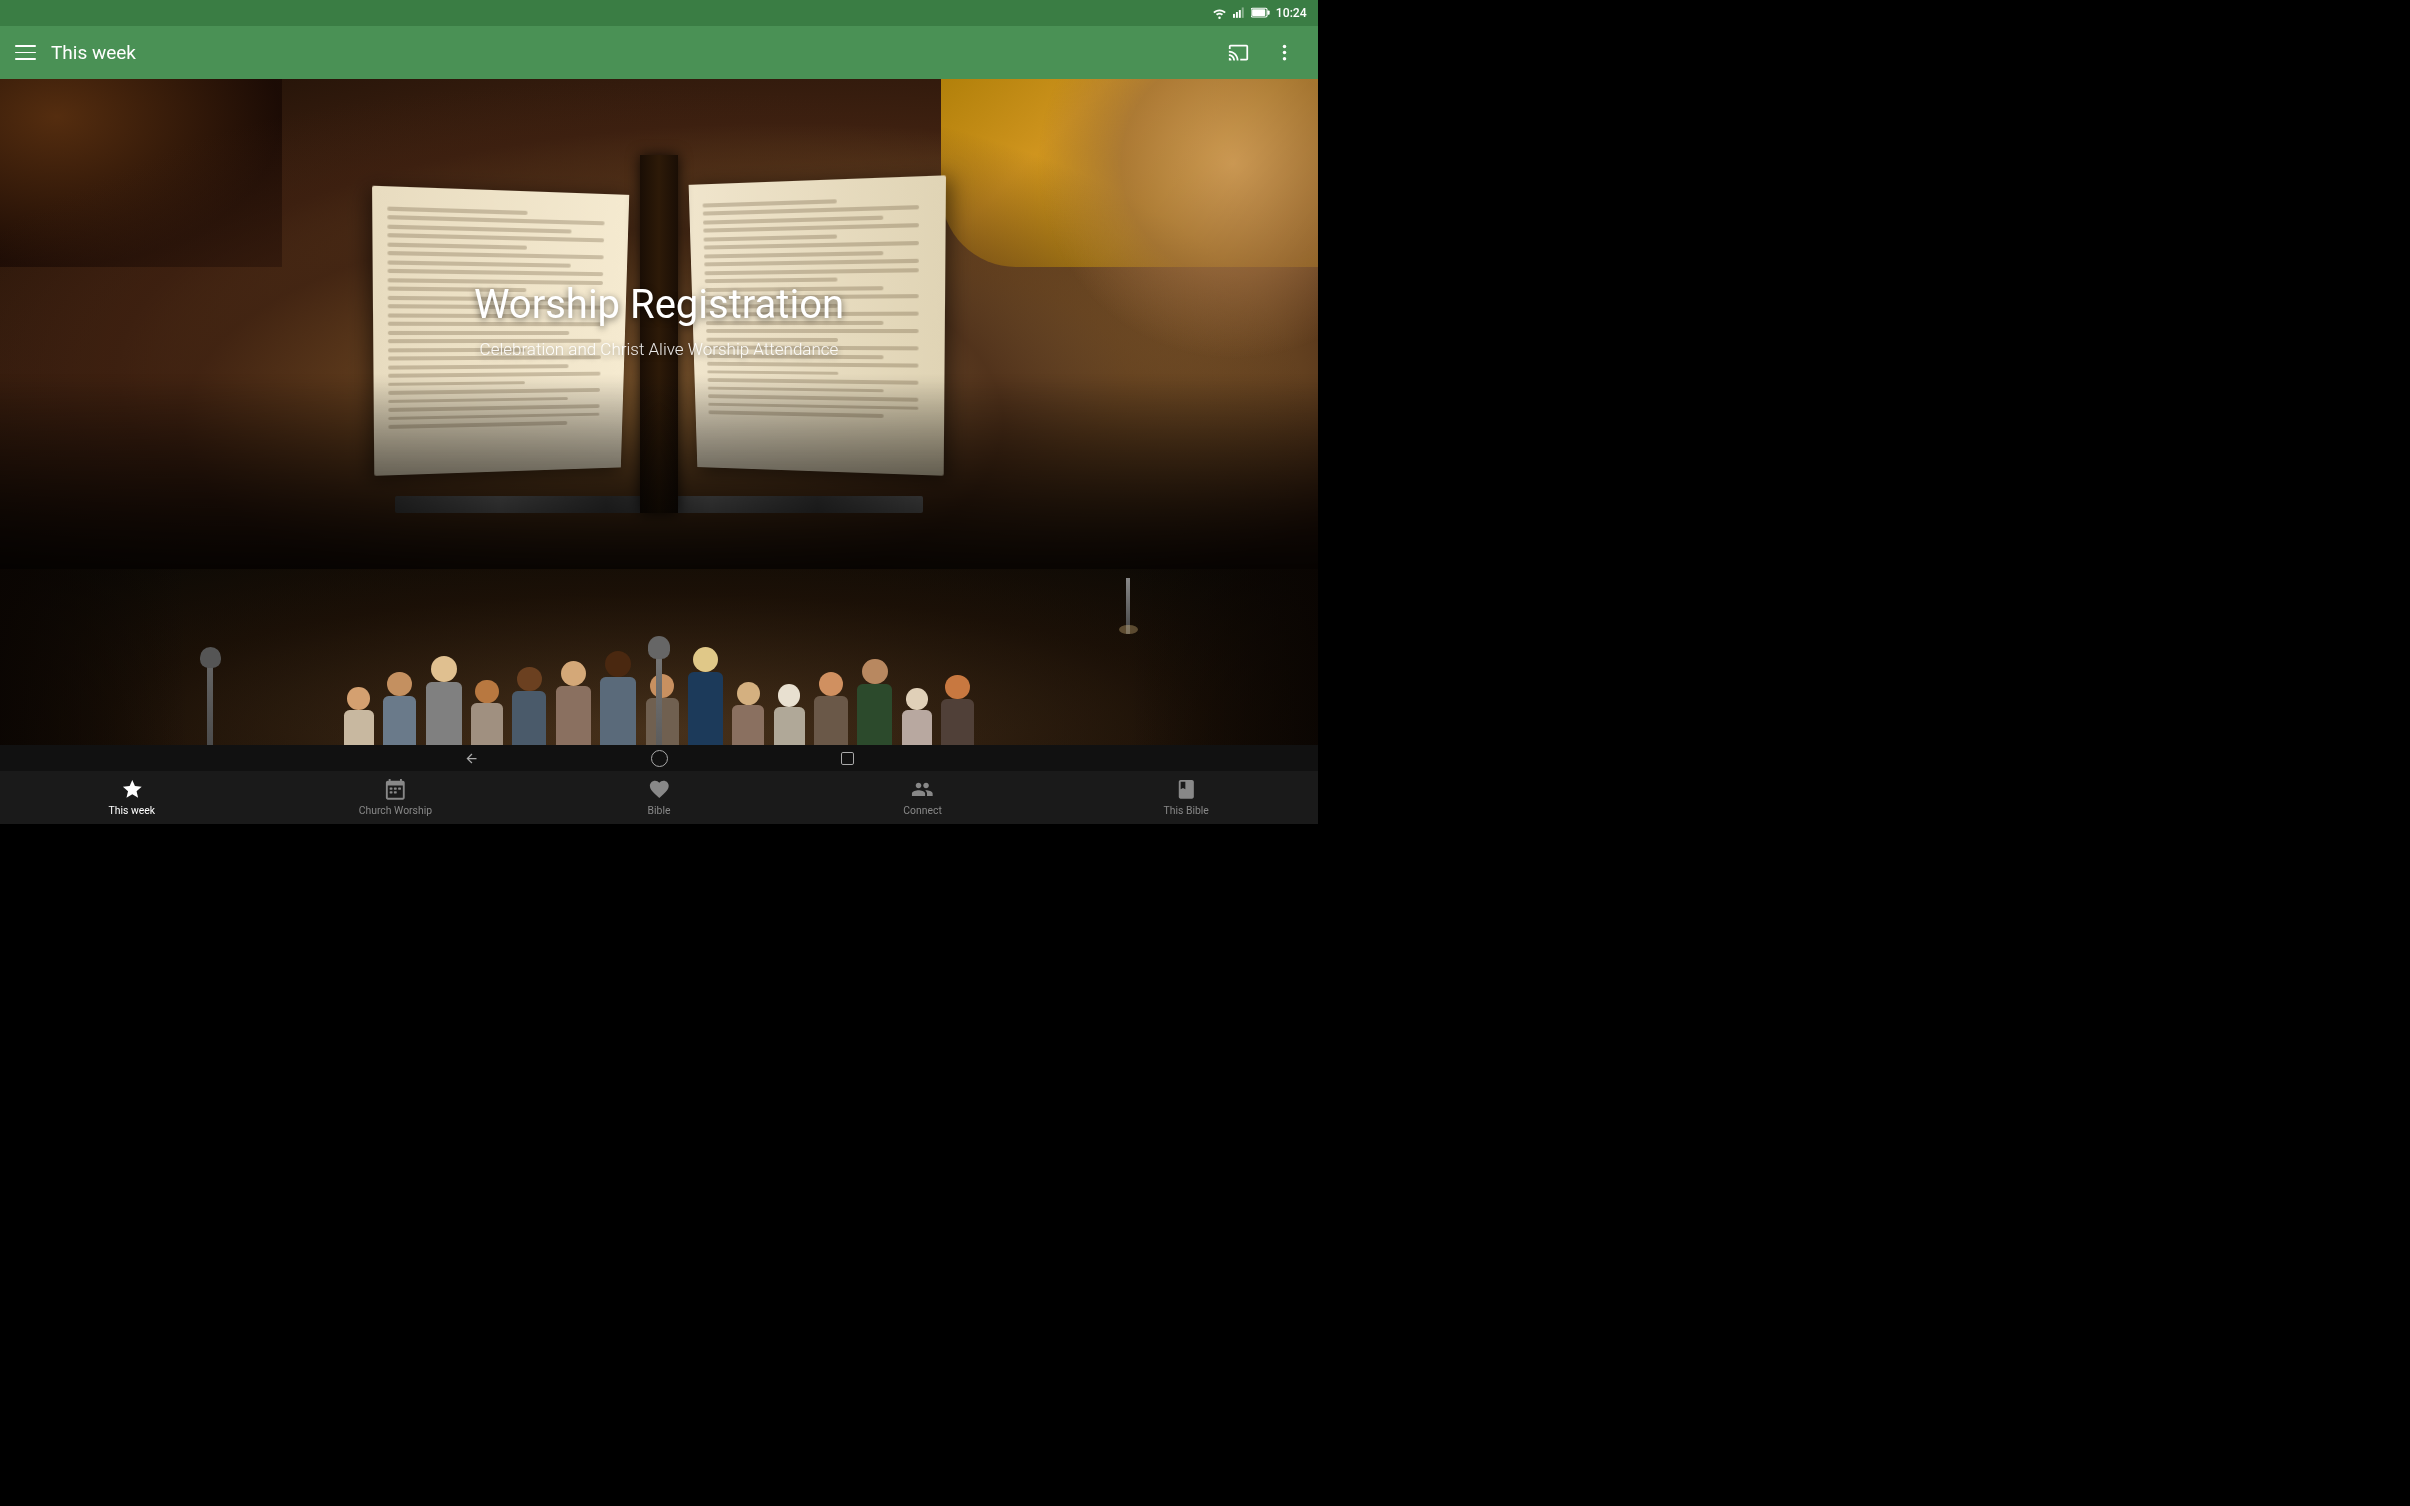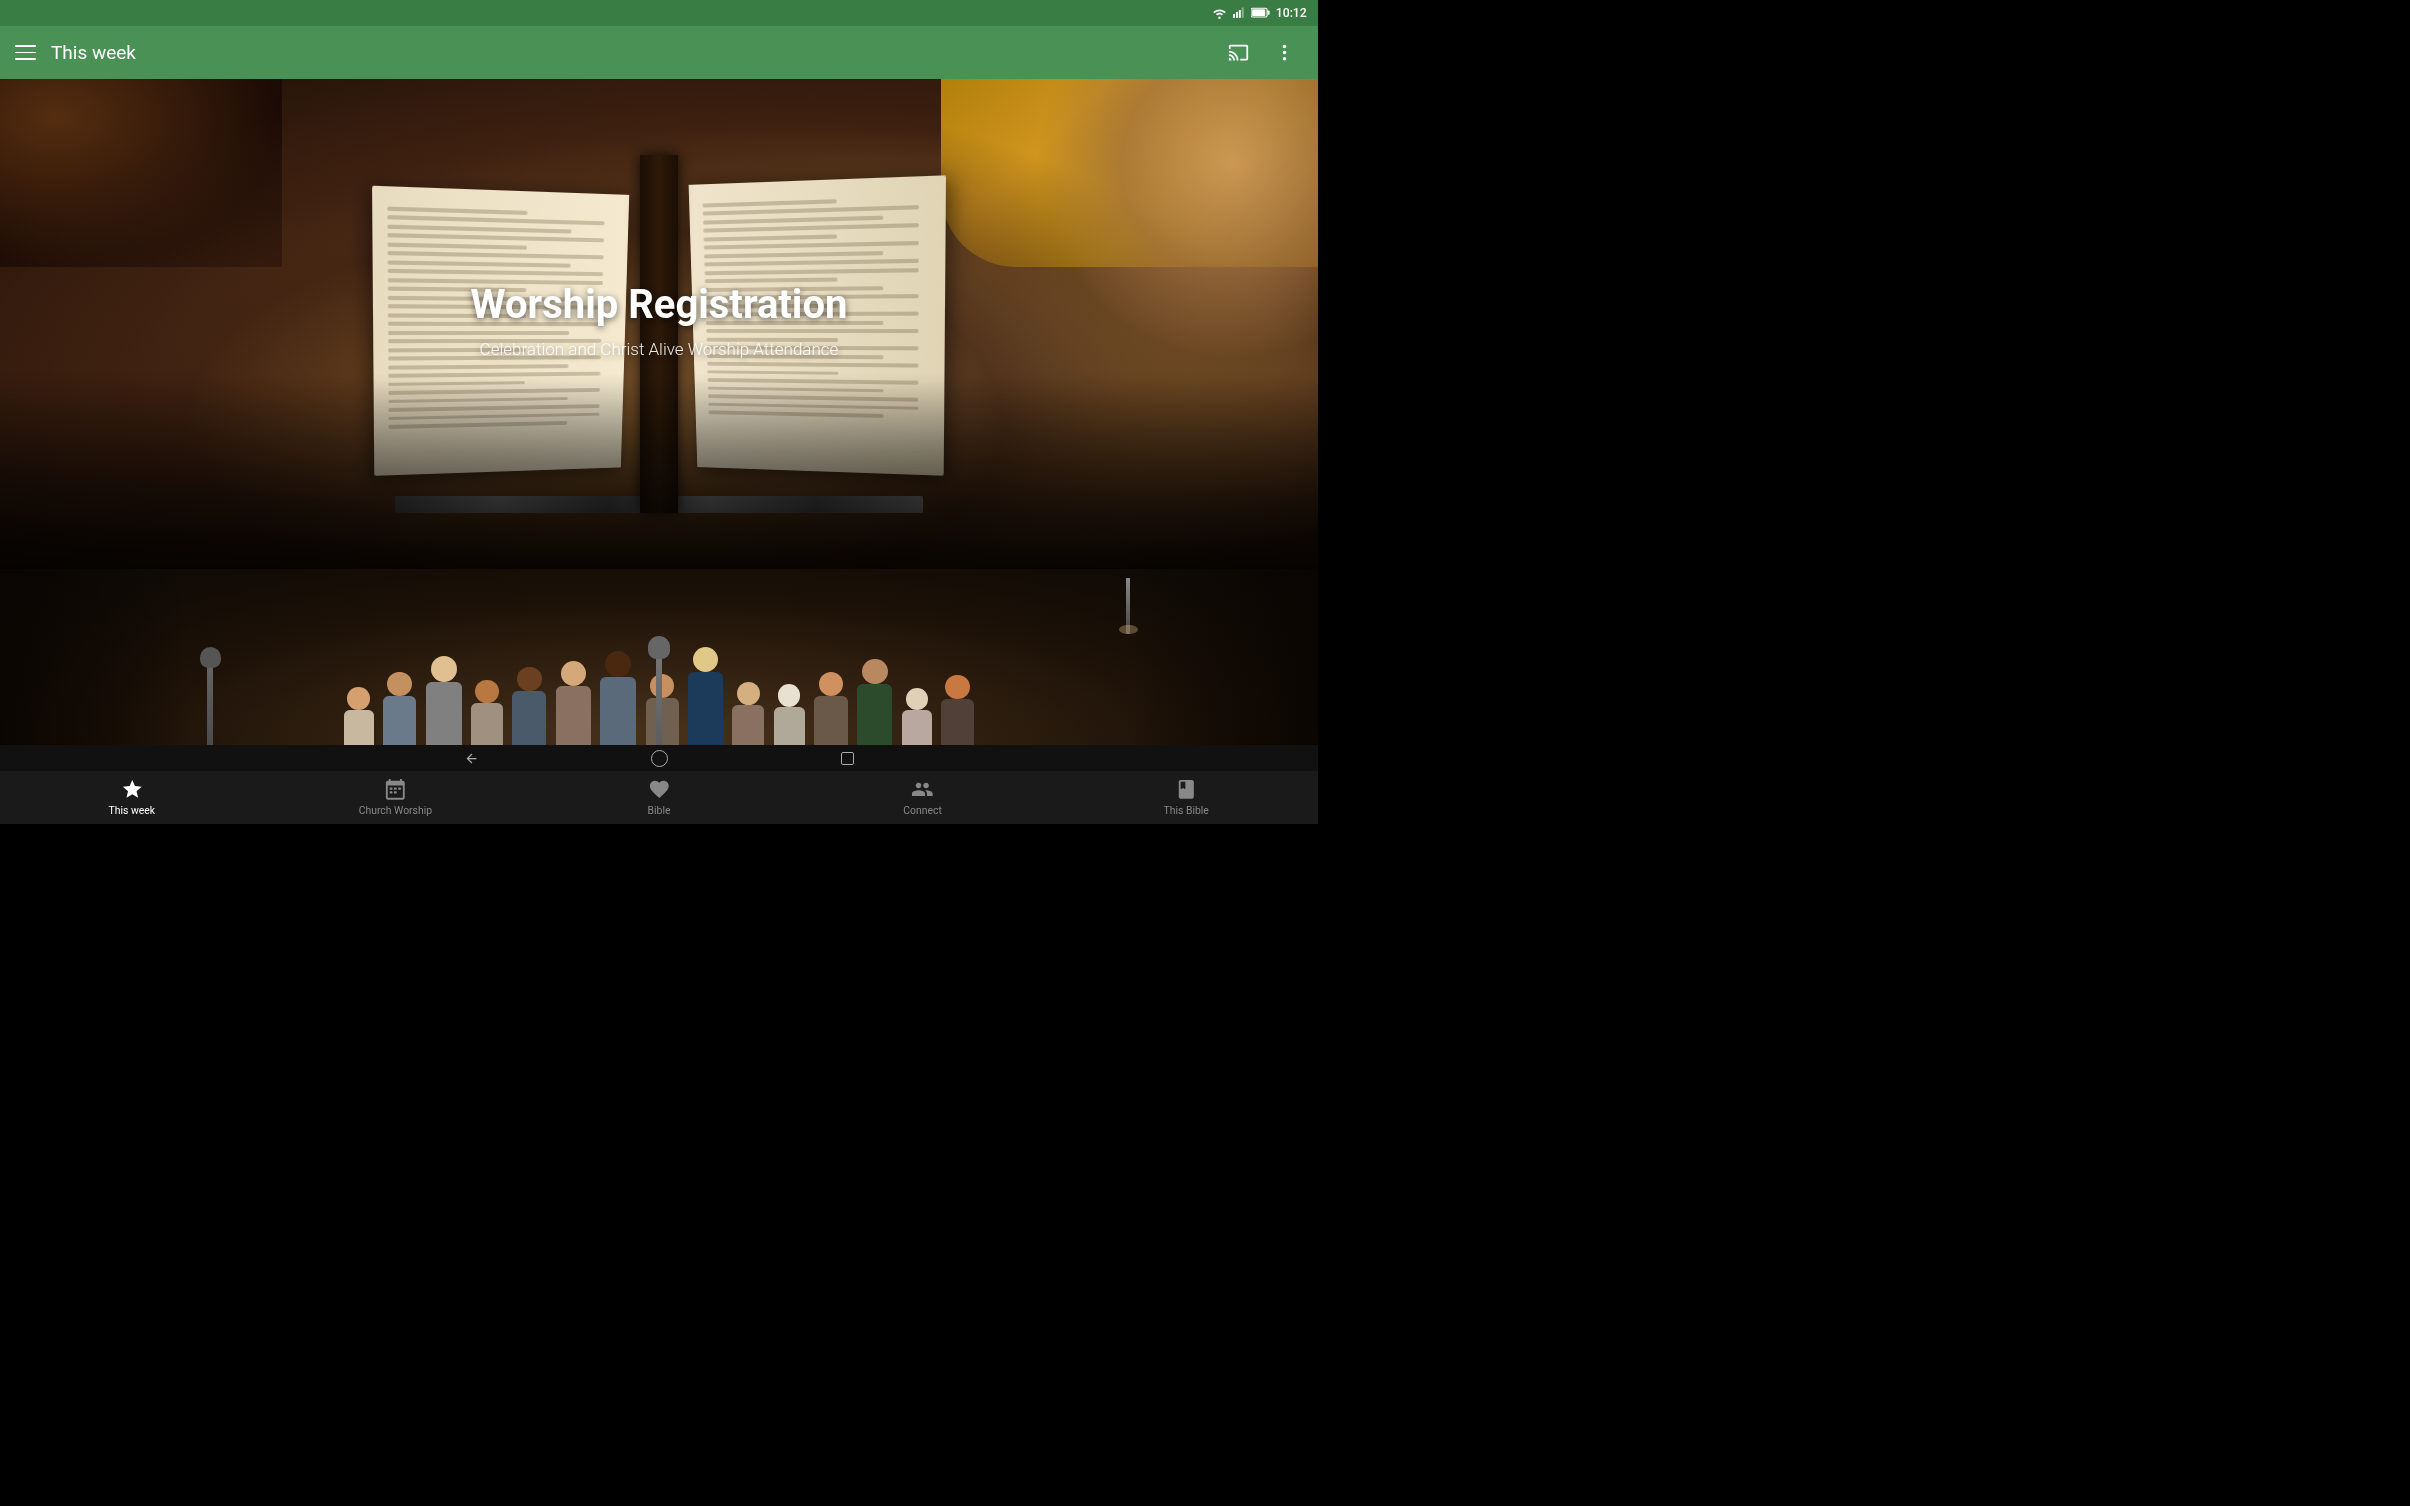--- a/index.html
+++ b/index.html
@@ -213,21 +213,21 @@
       position: absolute;
       top: 50%;
       left: 50%;
       transform: translate(-50%, -55%);
       text-align: center;
       color: #fff;
       text-shadow: 0 1.9px 7.5px rgba(0,0,0,0.6);
     }
     .hero-title {
       font-size: 40px;
-      font-weight: 700;
+      font-weight: 400;
       margin-bottom: 11.3px;
     }
     .hero-subtitle {
       font-size: 17px;
       font-weight: 300;
       opacity: 0.9;
     }
 
     
     #choir-section {
@@ -370,21 +370,21 @@
       <rect x="4.5" y="7" width="3" height="9"></rect>
       <rect x="9" y="4" width="3" height="12"></rect>
       <rect x="13.5" y="0" width="3" height="16" opacity="0.4"></rect>
     </svg>
 
     <svg width="19" height="11.3" viewBox="0 0 26 14" fill="white">
       <rect x="0" y="1" width="22" height="12" rx="2" stroke="white" stroke-width="1.5" fill="none"></rect>
       <rect x="1.5" y="2.5" width="18" height="9" rx="1" fill="white"></rect>
       <rect x="22.5" y="4" width="3" height="6" rx="1" fill="white"></rect>
     </svg>
-    <span>10:12</span>
+    <span>10:24</span>
   </div>
 </div>
 
 <div id="app-bar">
   <div class="hamburger">
     <span></span>
       <span></span>
       <span></span>
   </div>
   <span class="app-bar-title">This week</span>

